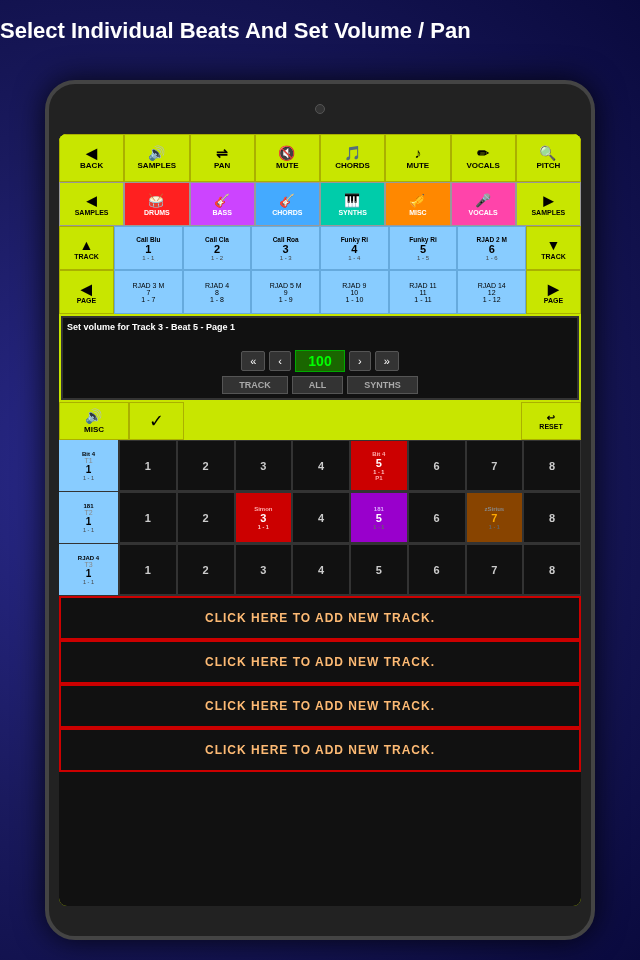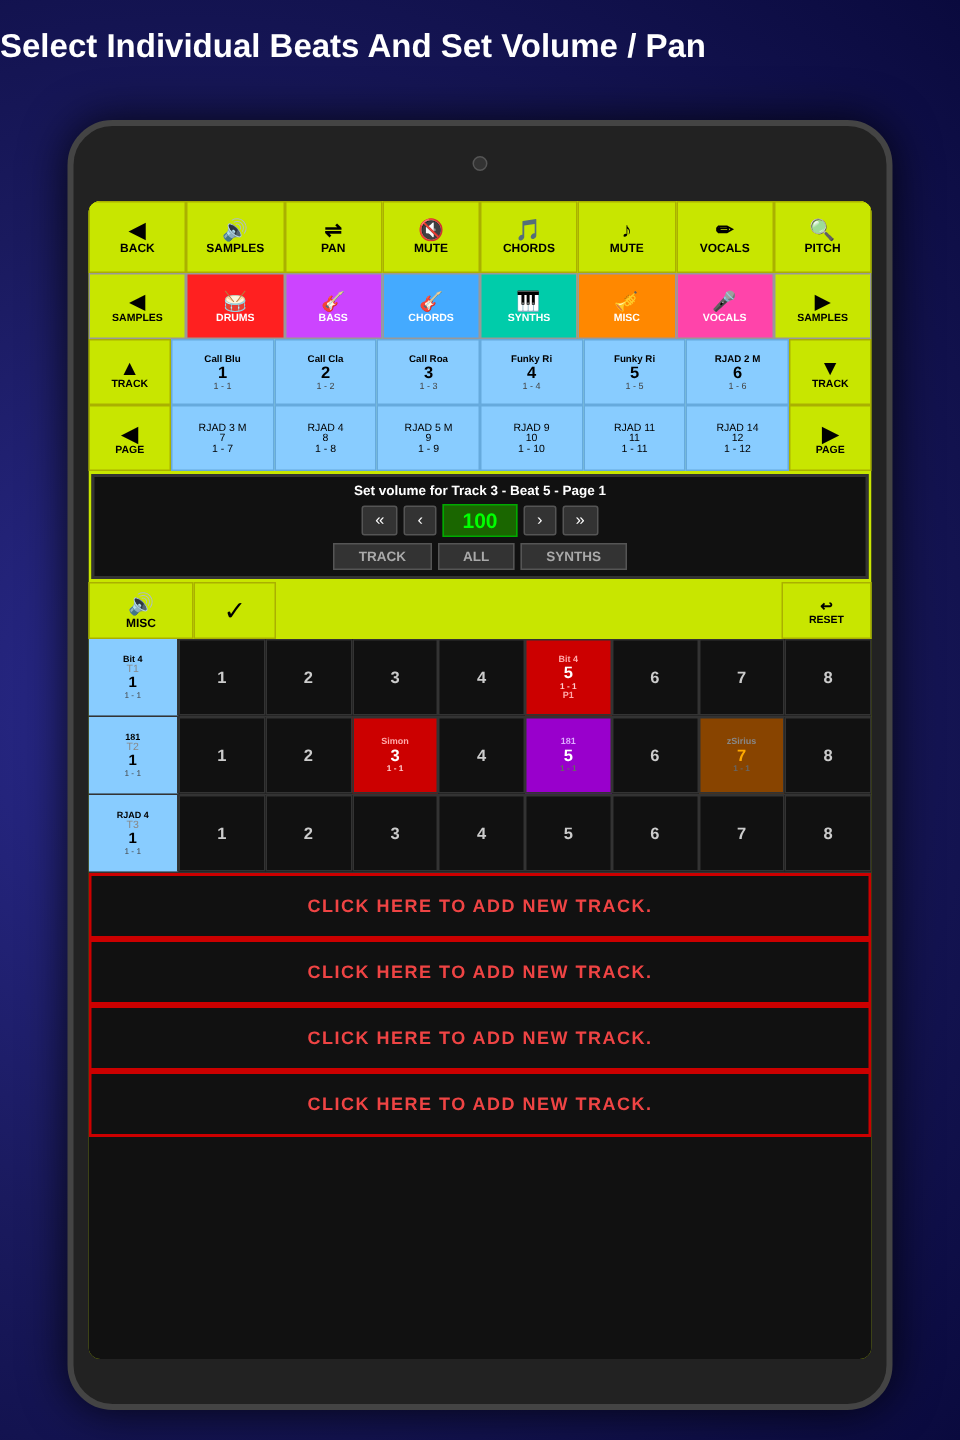--- a/index.html
+++ b/index.html
@@ -223,22 +223,21 @@
       background: #111;
       border: 2px solid #333;
       margin: 2px;
       padding: 4px;
       flex-shrink: 0;
     }
 
     .volume-title {
       color: white;
       font-size: 9px;
-      text-align: center;
-      margin-bottom: 4px;
+      margin-bottom: 18px;
       font-weight: bold;
     }
 
     .volume-controls {
       display: flex;
       align-items: center;
       justify-content: center;
       gap: 4px;
       margin-bottom: 4px;
     }
@@ -375,21 +374,21 @@
     .beat-cell.active-orange { background: #884400; color: #ffaa00; }
 
     
     .add-track-btn {
       height: 44px;
       background: #111;
       border: 2px solid #cc0000;
       display: flex;
       align-items: center;
       justify-content: center;
-      color: #ef4444;
+      color: #fdba74;
       font-size: 12px;
       font-weight: bold;
       letter-spacing: 1px;
       cursor: pointer;
       flex-shrink: 0;
     }
 
     .beat-row { position: relative; }
   </style>
 </head>

